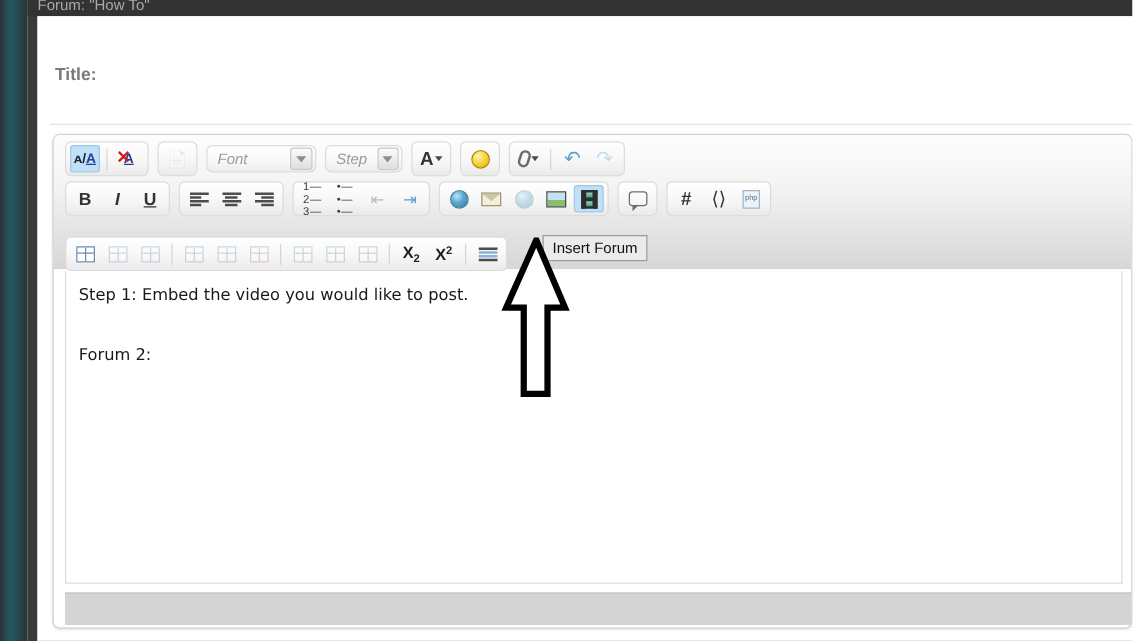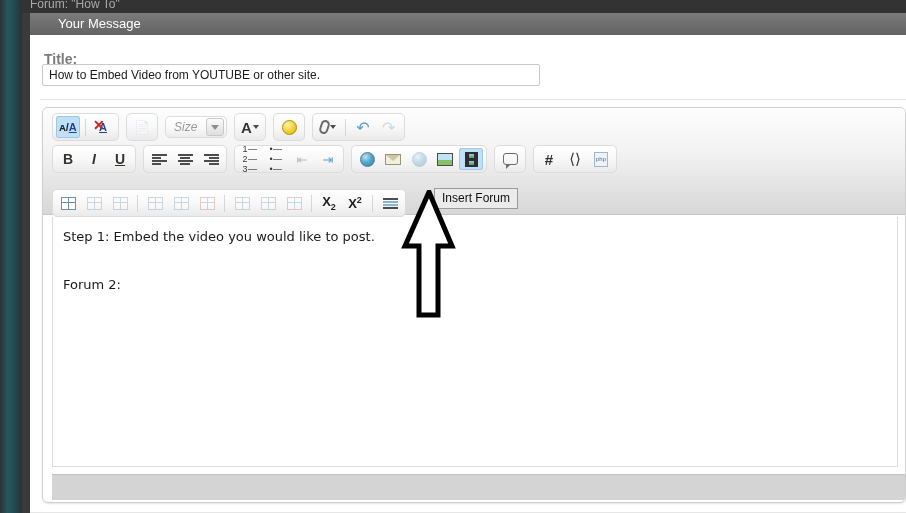--- a/index.html
+++ b/index.html
@@ -202,26 +202,22 @@
 
 <div id="left-rail"></div>
 <div id="left-rail-edge"></div>
 
 <div id="top-strip">
   <div id="forum-crumb">Forum: "How To"</div>
 </div>
 
 <div id="page-panel">
 
-  <div id="message-header">
-    <div id="message-header-title">Your Message</div>
-  </div>
 
   <div id="title-label">Title:</div>
-  <input id="title-input" type="text" value="How to Embed Video from YOUTUBE or other site." style="">
   <div id="title-rule"></div>
 
   <div id="editor-panel">
 
     <div id="toolbar">
 
       <div class="tb-row" id="tb-row-1">
         <div class="tb-group">
           <div class="tb-btn active">
             <span class="spell-a">ᴀ/<u>A</u></span>
@@ -231,23 +227,27 @@
             <span class="spell-a"><span class="spell-x">✕</span><u>A</u></span>
           </div>
         </div>
 
         <div class="tb-group">
           <div class="tb-btn dim">
             <span class="gl">📄</span>
           </div>
         </div>
 
+        <div class="tb-combo" style="width:88px">
+          <span class="cmb-label">Font</span>
+          <span class="cmb-arrow"></span>
+        </div>
 
         <div class="tb-combo" style="width:62px">
-          <span class="cmb-label">Size</span>
+          <span class="cmb-label">Step</span>
           <span class="cmb-arrow"></span>
         </div>
 
         <div class="tb-group">
           <div class="tb-btn">
             <span style="font-weight:bold;font-size:15px;">A</span>
               <span class="mini-caret"></span>
           </div>
         </div>
 

